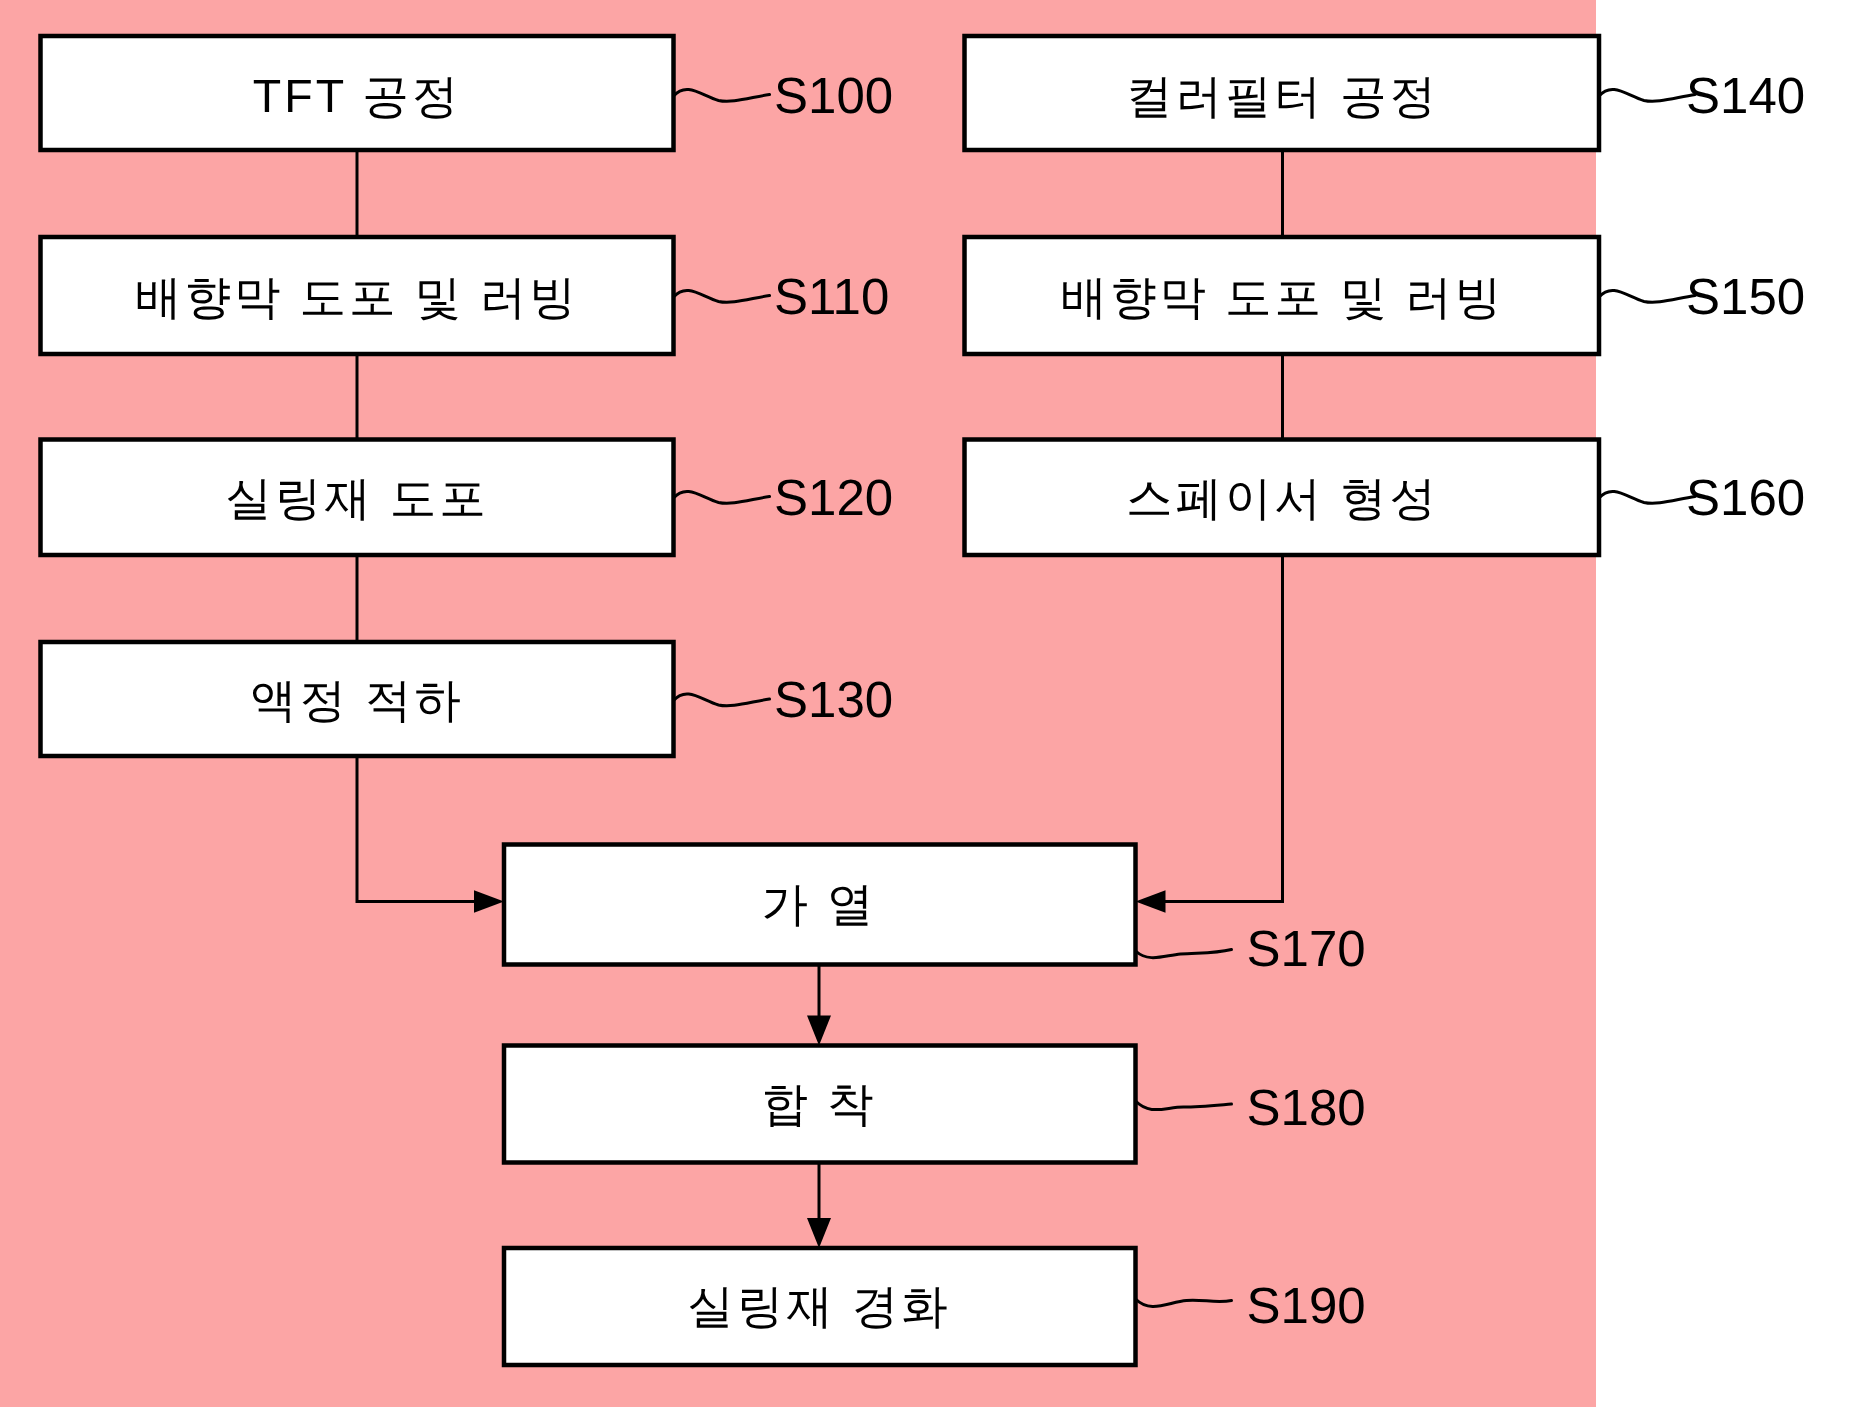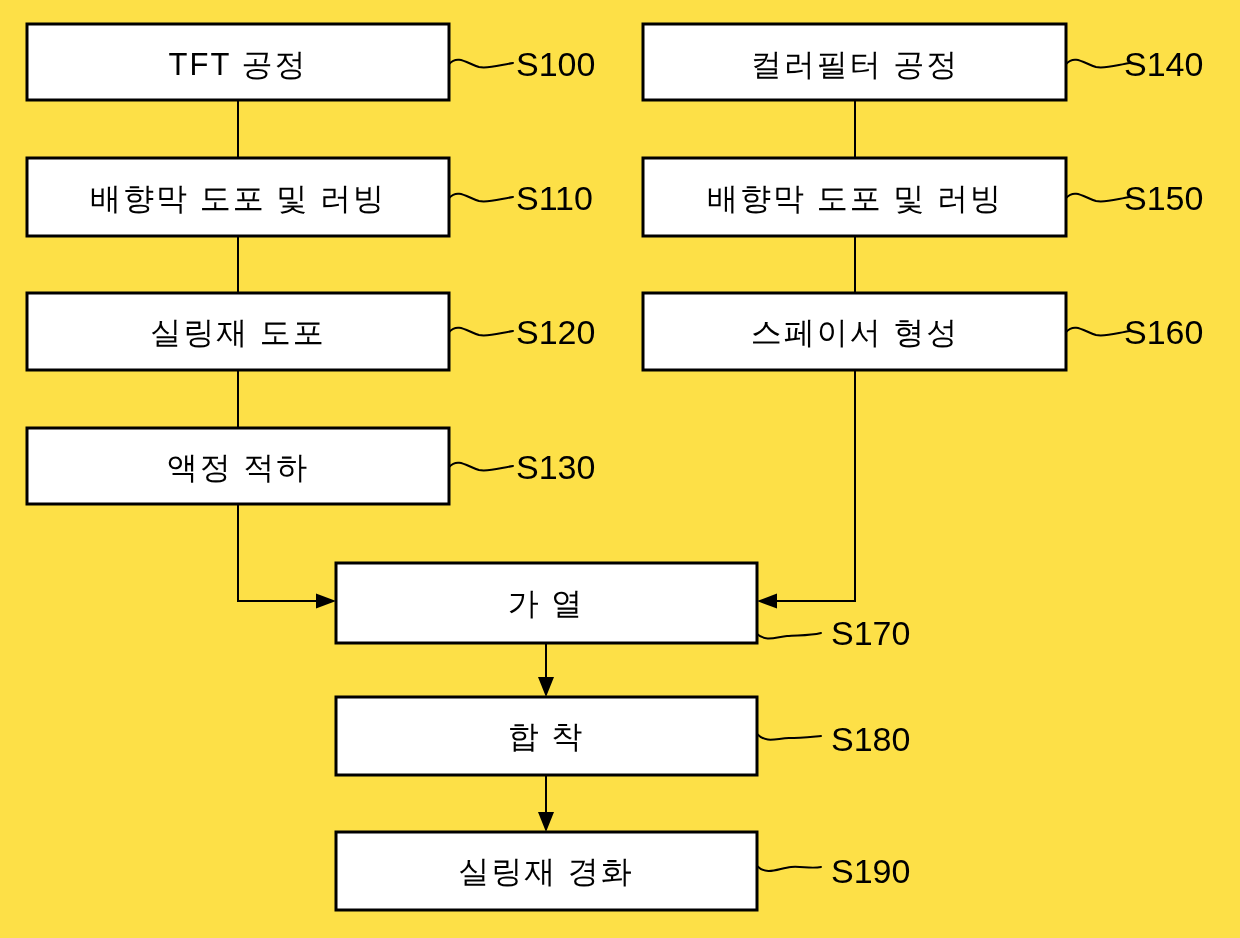--- a/index.html
+++ b/index.html
@@ -6,23 +6,23 @@
     margin: 0;
     padding: 0;
     background: #ffffff;
     width: 1240px;
     height: 938px;
     overflow: hidden;
     font-family: "Liberation Sans", sans-serif;
   }
   #stage {
     position: relative;
-    width: 1240px;
+    width: 1064px;
     height: 938px;
-    background: #fde047;
+    background: #fca5a5;
   }
   svg { display: block; }
   .box {
     fill: #ffffff;
     stroke: #000000;
     stroke-width: 3;
   }
   .box-label {
     font-family: "Liberation Sans", sans-serif;
     font-size: 31px;

